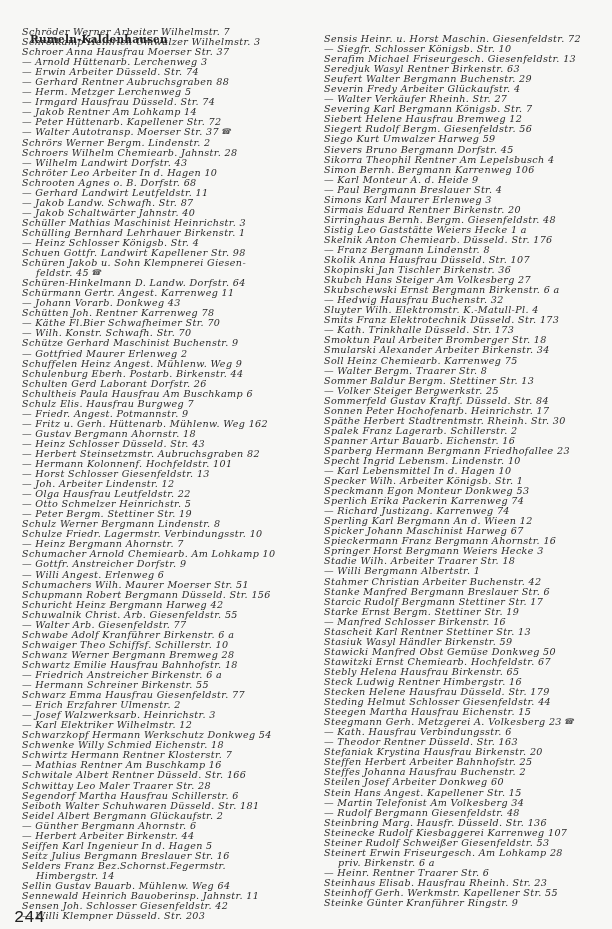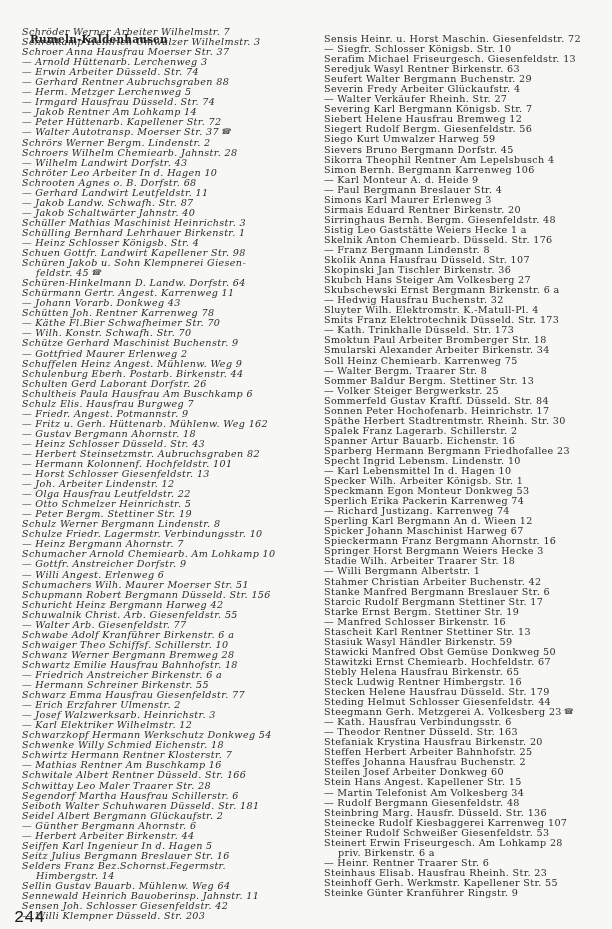--- a/index.html
+++ b/index.html
@@ -27,21 +27,21 @@
     }
     .column {
       position: absolute;
       top: 27px;
       font-size: 9.6px;
       line-height: 10.05px;
       letter-spacing: 0.35px;
       white-space: nowrap;
     }
     .col-left { left: 22px; width: 285px; font-style: italic; }
-    .col-right { left: 324px; top: 34px; width: 285px; }
+    .col-right { left: 324px; top: 34px; width: 285px; font-style: italic; }
     .entry { display: block; }
     .cont { display: block; padding-left: 14px; }
     .phone {
       display: inline-block;
       font-size: 8px;
       margin-left: 2px;
       color: #555;
       vertical-align: 1px;
     }
     .page-number {
@@ -208,20 +208,21 @@
     <div class="entry"><span>Starke Ernst Bergm. Stettiner Str. 19</span></div>
     <div class="entry"><span>— Manfred Schlosser Birkenstr. 16</span></div>
     <div class="entry"><span>Stascheit Karl Rentner Stettiner Str. 13</span></div>
     <div class="entry"><span>Stasiuk Wasyl Händler Birkenstr. 59</span></div>
     <div class="entry"><span>Stawicki Manfred Obst Gemüse Donkweg 50</span></div>
     <div class="entry"><span>Stawitzki Ernst Chemiearb. Hochfeldstr. 67</span></div>
     <div class="entry"><span>Stebly Helena Hausfrau Birkenstr. 65</span></div>
     <div class="entry"><span>Steck Ludwig Rentner Himbergstr. 16</span></div>
     <div class="entry"><span>Stecken Helene Hausfrau Düsseld. Str. 179</span></div>
     <div class="entry"><span>Steding Helmut Schlosser Giesenfeldstr. 44</span></div>
+    <div class="entry"><span>Steegen Martha Hausfrau Eichenstr. 15</span></div>
     <div class="entry"><span>Steegmann Gerh. Metzgerei A. Volkesberg 23</span><span class="phone">☎</span></div>
     <div class="entry"><span>— Kath. Hausfrau Verbindungsstr. 6</span></div>
     <div class="entry"><span>— Theodor Rentner Düsseld. Str. 163</span></div>
     <div class="entry"><span>Stefaniak Krystina Hausfrau Birkenstr. 20</span></div>
     <div class="entry"><span>Steffen Herbert Arbeiter Bahnhofstr. 25</span></div>
     <div class="entry"><span>Steffes Johanna Hausfrau Buchenstr. 2</span></div>
     <div class="entry"><span>Steilen Josef Arbeiter Donkweg 60</span></div>
     <div class="entry"><span>Stein Hans Angest. Kapellener Str. 15</span></div>
     <div class="entry"><span>— Martin Telefonist Am Volkesberg 34</span></div>
     <div class="entry"><span>— Rudolf Bergmann Giesenfeldstr. 48</span></div>

